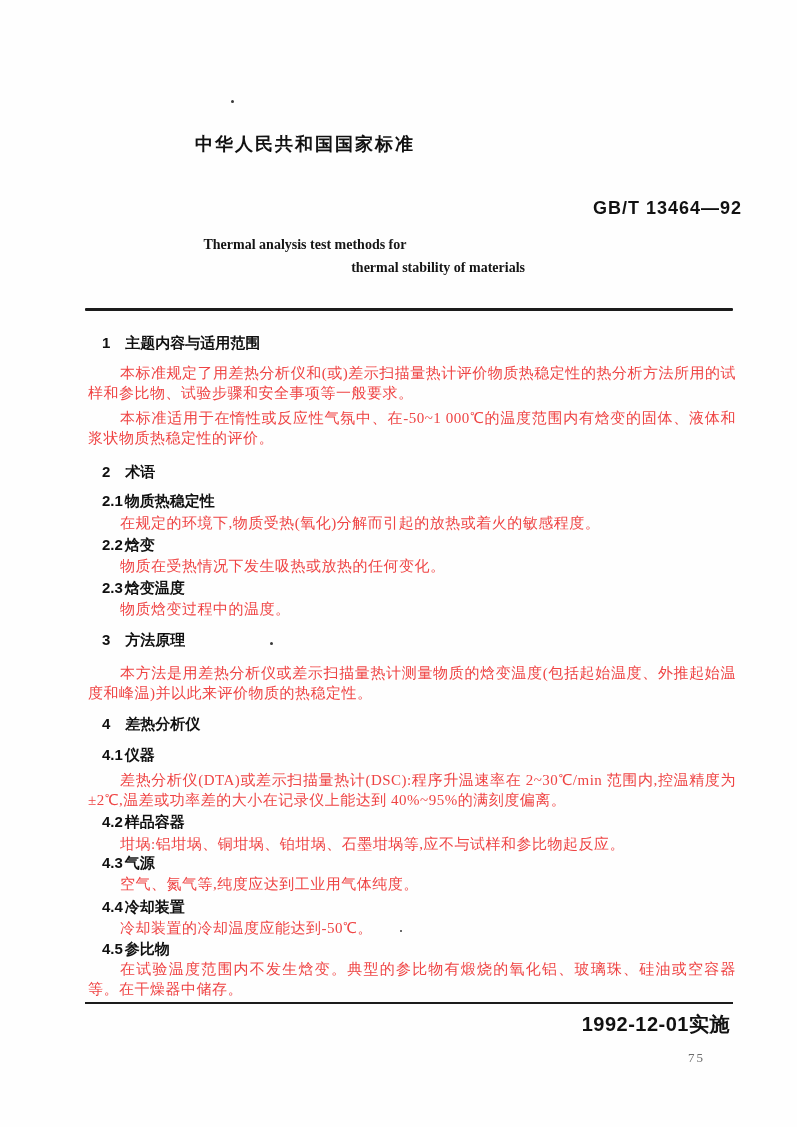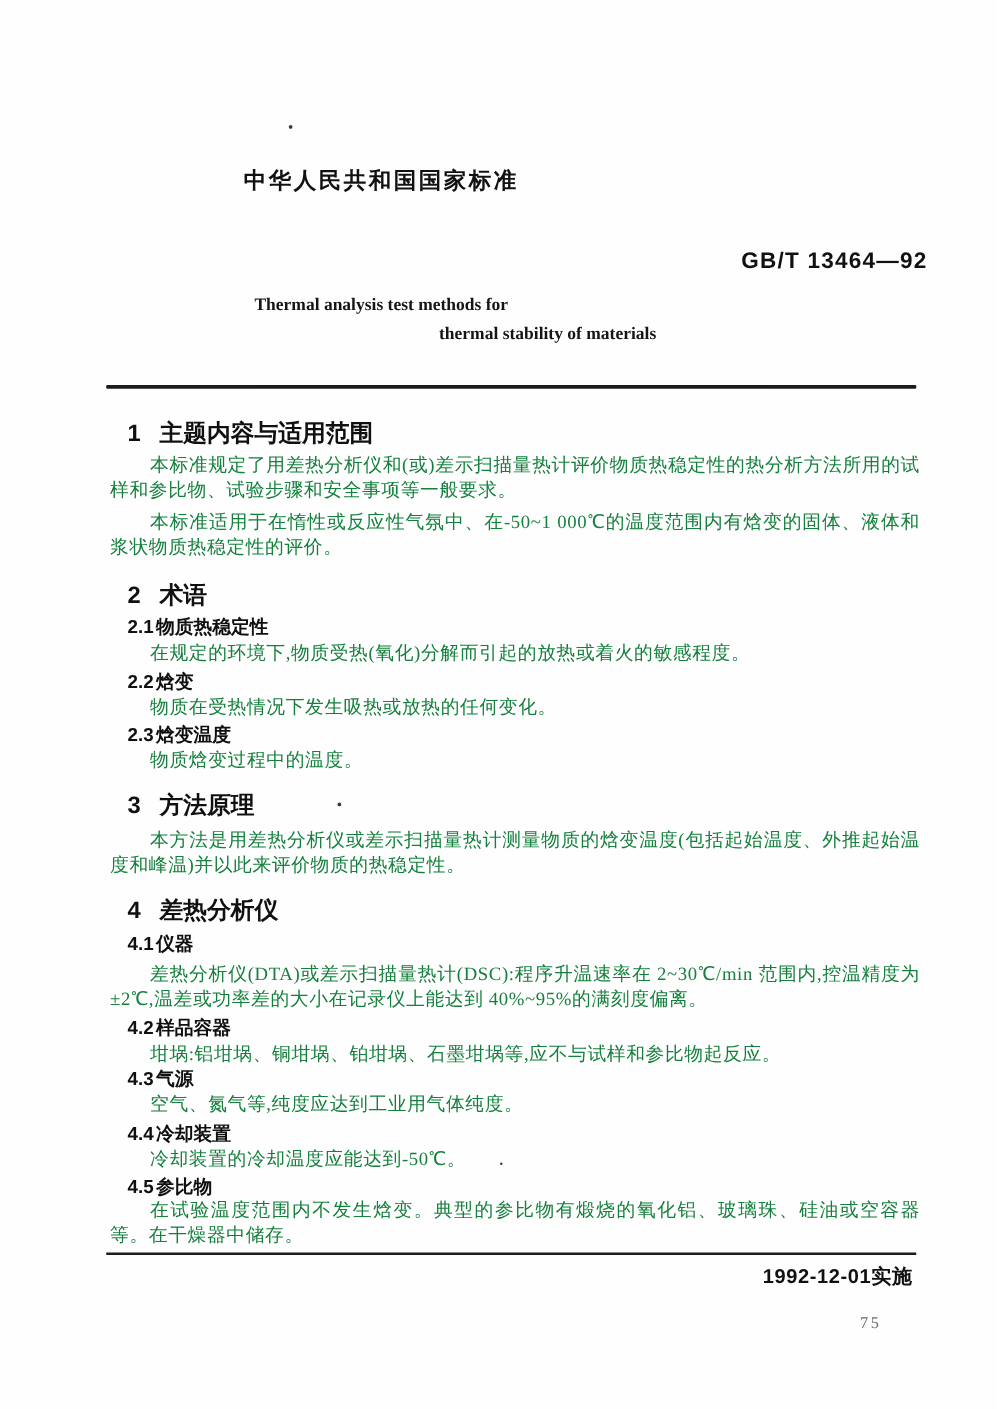--- a/index.html
+++ b/index.html
@@ -40,50 +40,50 @@
   .rule-top{
     position:absolute;top:308px;left:85px;width:648px;height:3px;
     background:#1c1c1c;border-radius:1px;
   }
 
   
   .content{position:absolute;left:88px;top:0;width:648px;}
   .blk{position:absolute;left:0;width:648px;}
   .sec-h{
     font-family:"Liberation Sans", sans-serif;
-    font-weight:bold;font-size:19px;color:#101010;
+    font-weight:bold;font-size:15px;color:#101010;
     padding-left:14px;margin:0;white-space:nowrap;
   }
   .sec-h .h-num{margin-right:15px;}
   .sub-h{
     font-family:"Liberation Serif", serif;
     font-weight:bold;font-size:15px;color:#101010;
     padding-left:14px;margin:0;white-space:nowrap;
   }
   .sub-h .h-num{margin-right:2px;font-family:"Liberation Sans", sans-serif;}
   .para{
     margin:0;font-size:15px;line-height:20px;
-    text-indent:32px;text-align:justify;color:#15803d;
+    text-indent:32px;text-align:justify;color:#ef4444;
     letter-spacing:0.5px;
   }
 
   
   .rule-bottom{
     position:absolute;top:1002px;left:85px;width:648px;height:2px;
     background:#1c1c1c;
   }
   .footer-left{
     position:absolute;top:1011px;left:85px;
     font-family:"Liberation Sans", sans-serif;
     font-weight:bold;font-size:16px;color:#111;letter-spacing:0.5px;
   }
   .footer-right{
     position:absolute;top:1011px;right:67px;
     font-family:"Liberation Sans", sans-serif;
-    font-weight:bold;font-size:16px;color:#111;letter-spacing:0.5px;
+    font-weight:bold;font-size:20px;color:#111;letter-spacing:0.5px;
   }
   .page-num{
     position:absolute;top:1050px;left:688px;
     font-family:"Liberation Serif", serif;
     font-size:13px;color:#6a6a6a;letter-spacing:2px;
   }
 
   
   .speck{position:absolute;background:#3a3a3a;border-radius:50%;}
   .speck.s1{top:100px;left:231px;width:3px;height:3px;}

